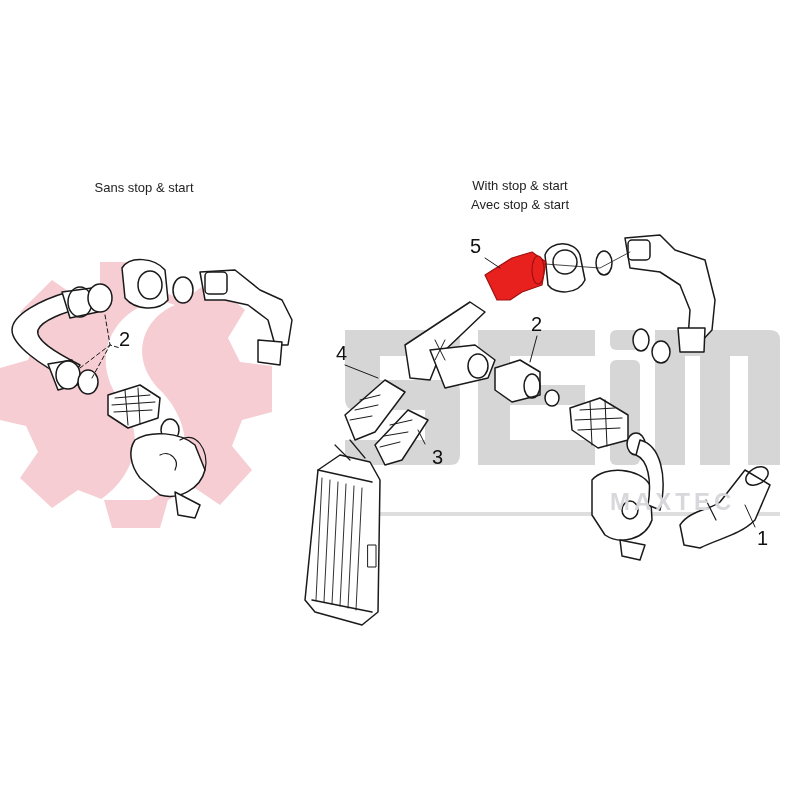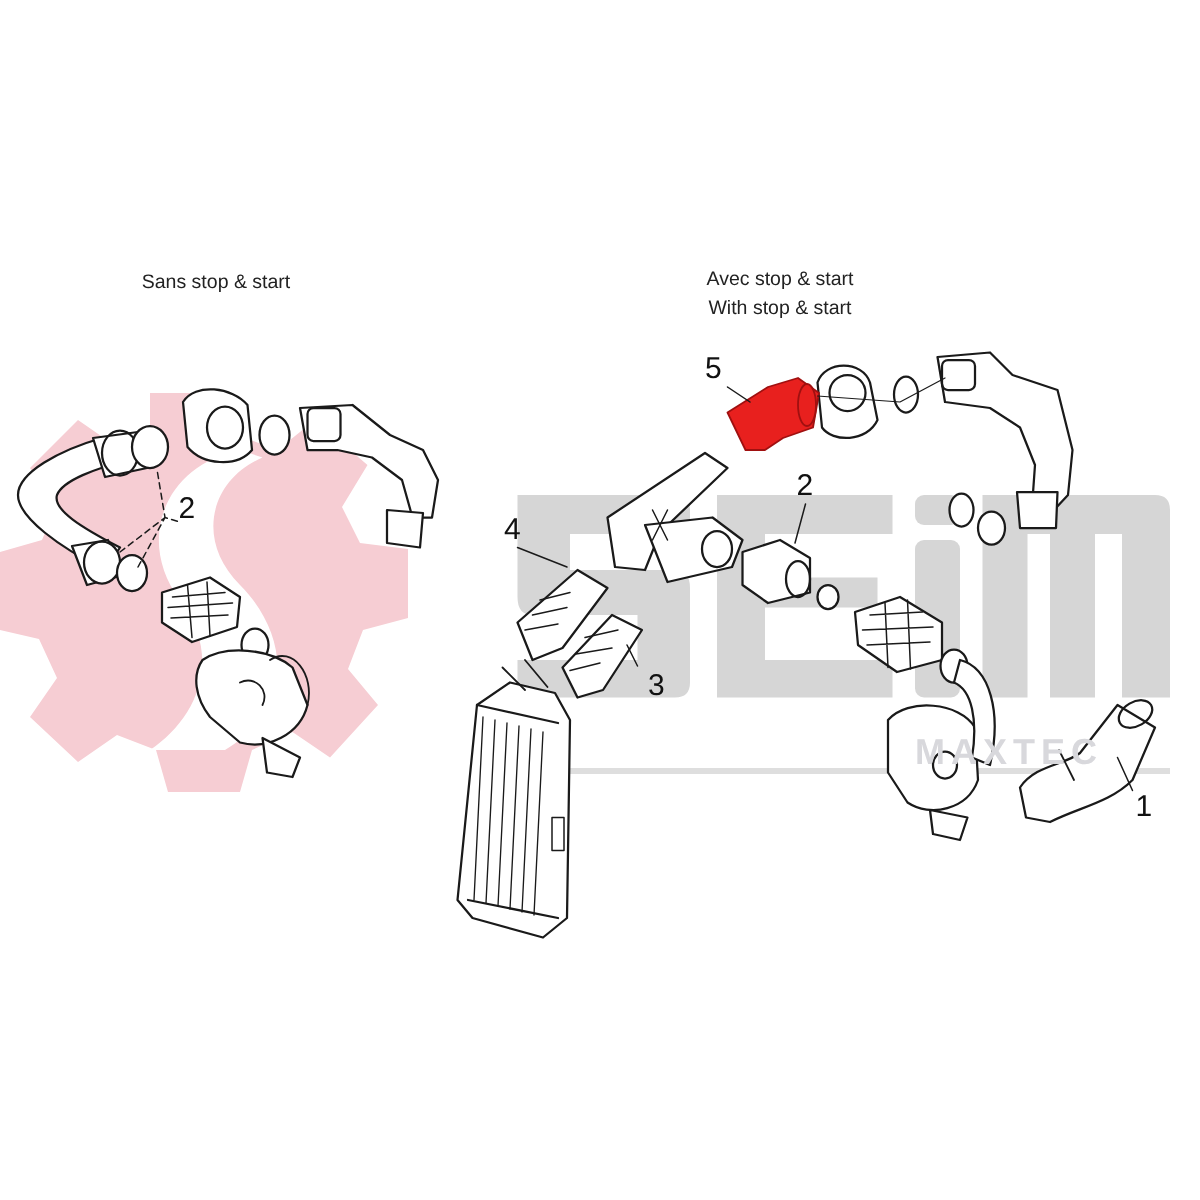--- a/index.html
+++ b/index.html
@@ -26,22 +26,22 @@
     <rect x="610" y="360" width="30" height="105" rx="6"></rect>
     <path d="M655,330 L770,330 Q780,330 780,340 L780,465 L748,465 L748,356 L730,356 L730,465 L700,465 L700,356 L685,356 L685,465 L655,465 Z"></path>
   </g>
   <rect x="340" y="512" width="440" height="4" fill="#dedede"></rect>
 </svg>
 
 <div class="caption" style="left:44px; top:178px; width:200px;">
   <div>Sans stop &amp; start</div>
 </div>
 <div class="caption" style="left:430px; top:176px; width:180px;">
+  <div>With stop &amp; start</div>
   <div>Avec stop &amp; start</div>
-  <div>With stop &amp; start</div>
 </div>
 
 <svg width="800" height="800" viewBox="0 0 800 800" fill="none" stroke="#1a1a1a" stroke-width="1.5" stroke-linejoin="round" stroke-linecap="round">
 
   <g>
 
     <path d="M68,292 C40,300 12,315 12,330 C12,345 40,365 70,380 L80,365 C55,352 35,340 38,330 C42,320 65,312 82,308 Z" fill="#fff"></path>
     <path d="M62,292 L92,288 L98,312 L70,318 Z" fill="#fff"></path>
     <ellipse cx="80" cy="302" rx="12" ry="15"></ellipse>
     <path d="M48,364 L72,360 L80,384 L58,390 Z" fill="#fff"></path>

